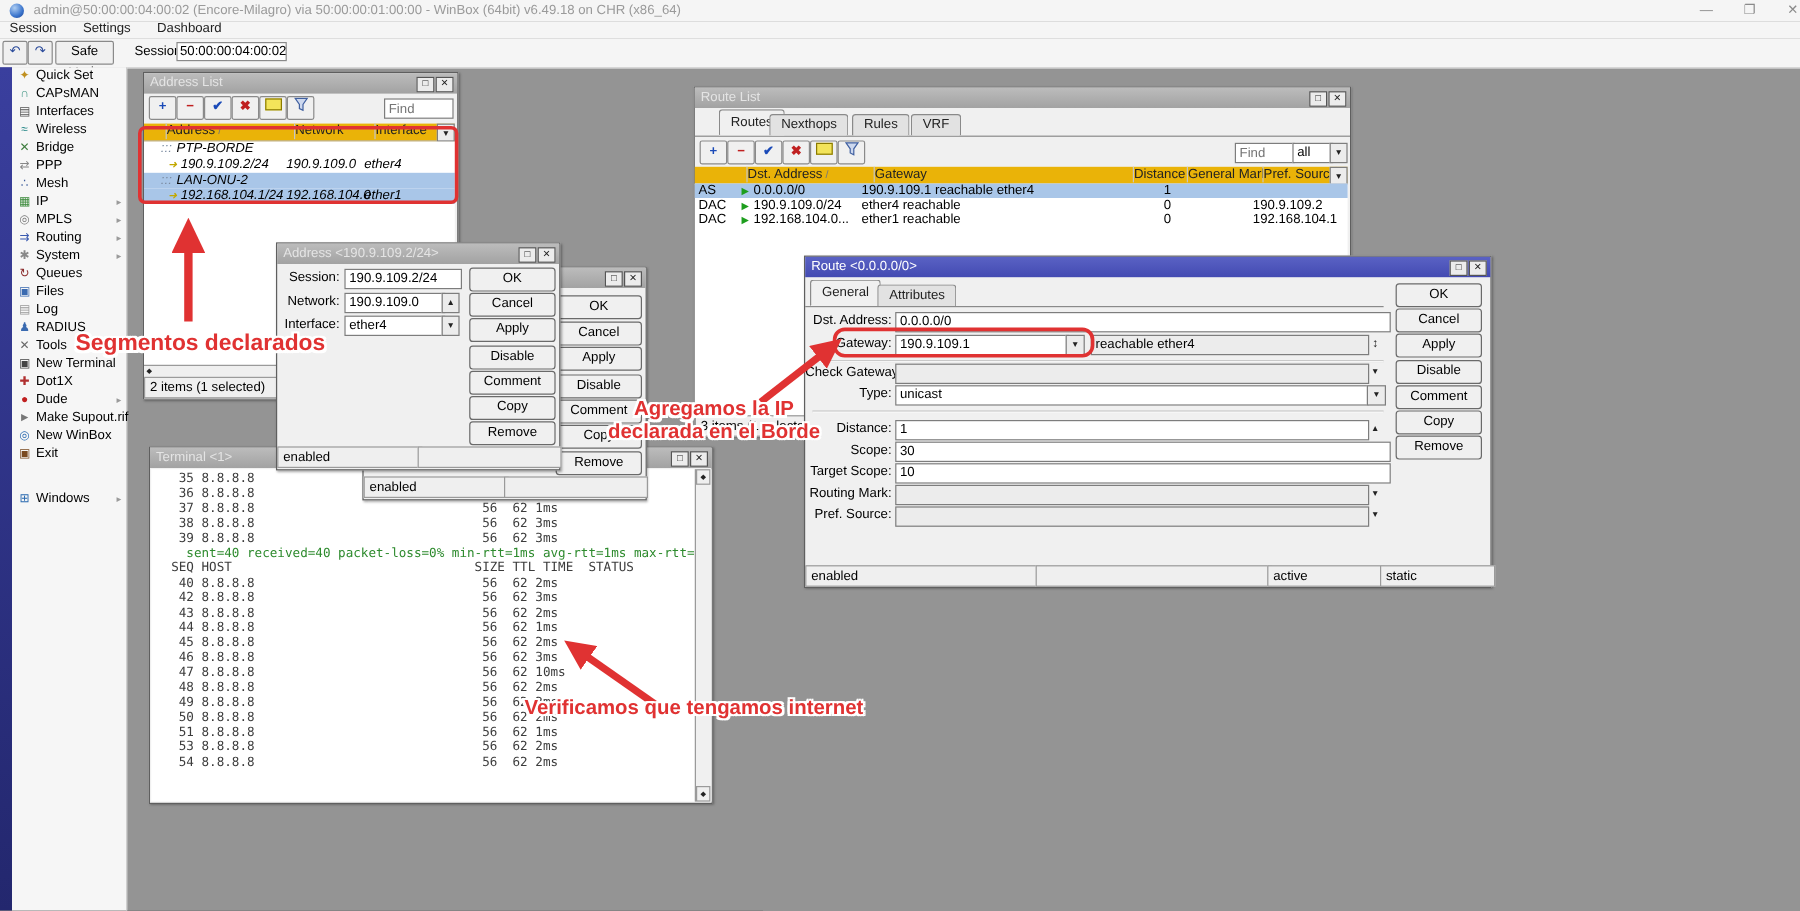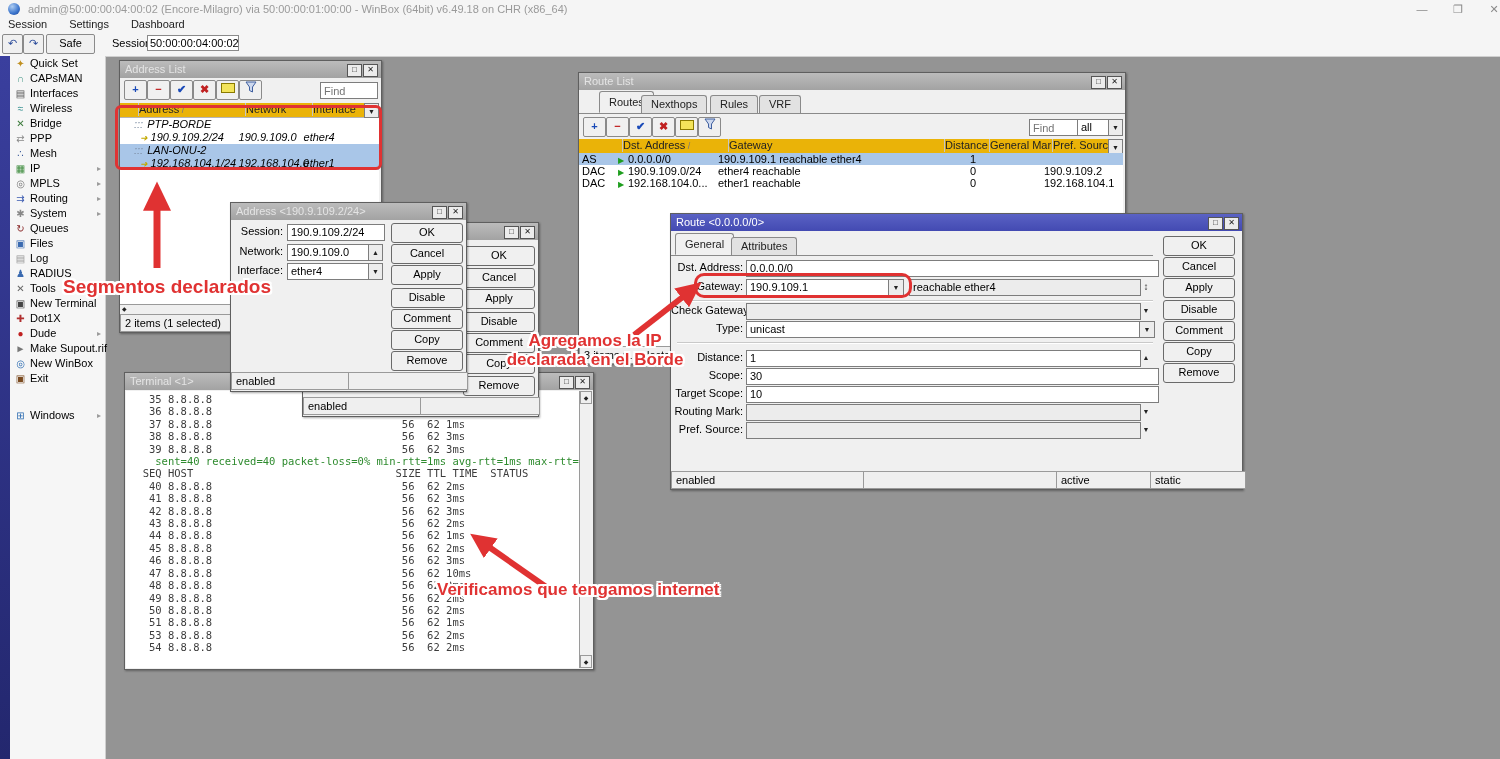--- a/index.html
+++ b/index.html
@@ -235,21 +235,20 @@
     <div id="termbody">
       <div style="padding:2px 0 0 4px;">
         <div class="tline">   35 8.8.8.8</div>
         <div class="tline">   36 8.8.8.8</div>
         <div class="tline">   37 8.8.8.8                              56  62 1ms</div>
         <div class="tline">   38 8.8.8.8                              56  62 3ms</div>
         <div class="tline">   39 8.8.8.8                              56  62 3ms</div>
         <div class="tline green">    sent=40 received=40 packet-loss=0% min-rtt=1ms avg-rtt=1ms max-rtt=3ms</div>
         <div class="tline">  SEQ HOST                                SIZE TTL TIME  STATUS</div>
         <div class="tline">   40 8.8.8.8                              56  62 2ms</div>
-        <div class="tline">   41 8.8.8.8                              56  62 3ms</div>
         <div class="tline">   42 8.8.8.8                              56  62 3ms</div>
         <div class="tline">   43 8.8.8.8                              56  62 2ms</div>
         <div class="tline">   44 8.8.8.8                              56  62 1ms</div>
         <div class="tline">   45 8.8.8.8                              56  62 2ms</div>
         <div class="tline">   46 8.8.8.8                              56  62 3ms</div>
         <div class="tline">   47 8.8.8.8                              56  62 10ms</div>
         <div class="tline">   48 8.8.8.8                              56  62 2ms</div>
         <div class="tline">   49 8.8.8.8                              56  62 2ms</div>
         <div class="tline">   50 8.8.8.8                              56  62 2ms</div>
         <div class="tline">   51 8.8.8.8                              56  62 1ms</div>

